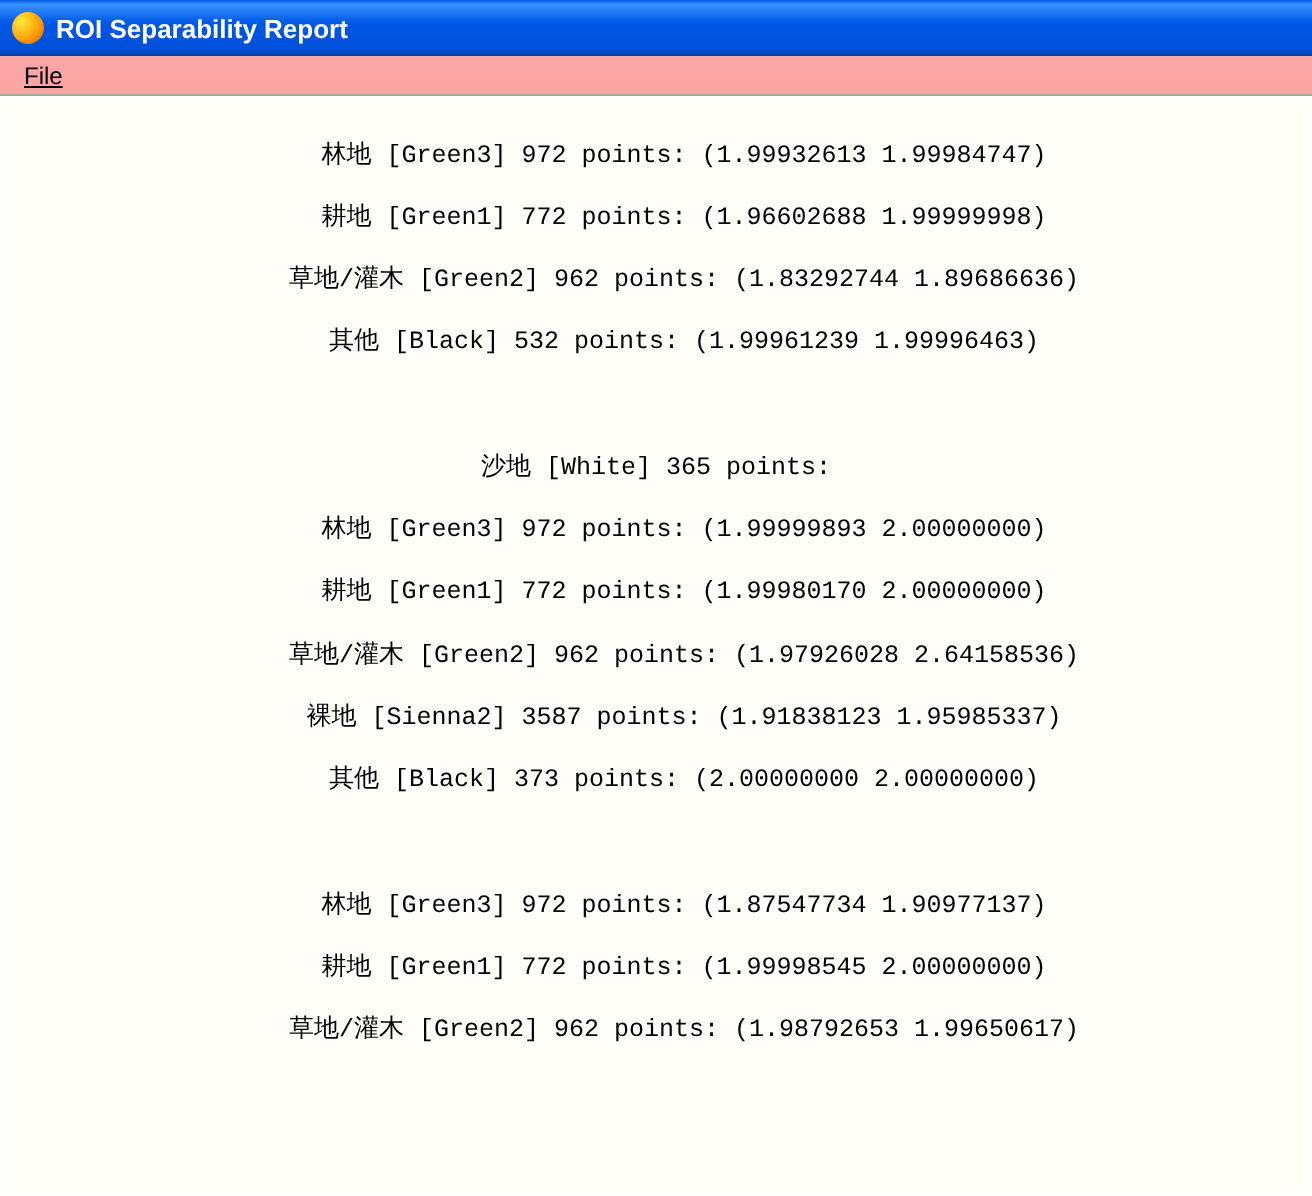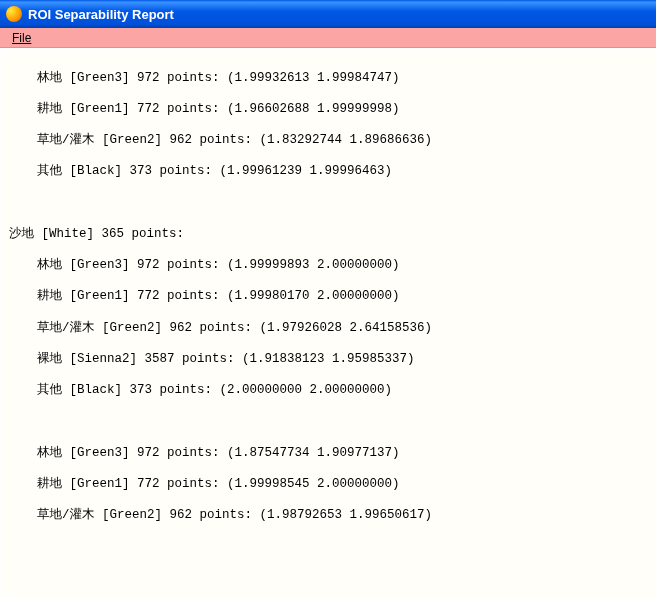--- a/index.html
+++ b/index.html
@@ -47,40 +47,41 @@
       background: #FFFEF9;
       height: calc(100% - 48px);
       padding: 6px 8px;
       font-family: "Courier New", "MS Gothic", "SimSun", monospace;
       font-size: 12.5px;
       line-height: 1.25;
       white-space: pre;
       color: #000;
       overflow: hidden;
       border: 1px solid #fff;
+      text-align: center;
     }
     .indent1 { padding-left: 28px; }
   </style>
 </head>
 <body>
 
 <div class="titlebar">
   <div class="titlebar-icon"></div>
   <span>ROI Separability Report</span>
 </div>
 
 <div class="menubar">
   <span class="menubar-item"><span class="accel">File</span></span>
 </div>
 
 <div class="content">
 <div class="indent1">林地 [Green3] 972 points: (1.99932613 1.99984747)</div>
 <div class="indent1">耕地 [Green1] 772 points: (1.96602688 1.99999998)</div>
 <div class="indent1">草地/灌木 [Green2] 962 points: (1.83292744 1.89686636)</div>
-<div class="indent1">其他 [Black] 373 points: (1.99961239 1.99996463)</div>
+<div class="indent1">其他 [Black] 532 points: (1.99961239 1.99996463)</div>
 <div>&nbsp;</div>
 <div>沙地 [White] 365 points:</div>
 <div class="indent1">林地 [Green3] 972 points: (1.99999893 2.00000000)</div>
 <div class="indent1">耕地 [Green1] 772 points: (1.99980170 2.00000000)</div>
 <div class="indent1">草地/灌木 [Green2] 962 points: (1.97926028 2.64158536)</div>
 <div class="indent1">裸地 [Sienna2] 3587 points: (1.91838123 1.95985337)</div>
 <div class="indent1">其他 [Black] 373 points: (2.00000000 2.00000000)</div>
 <div>&nbsp;</div>
 <div class="indent1">林地 [Green3] 972 points: (1.87547734 1.90977137)</div>
 <div class="indent1">耕地 [Green1] 772 points: (1.99998545 2.00000000)</div>

